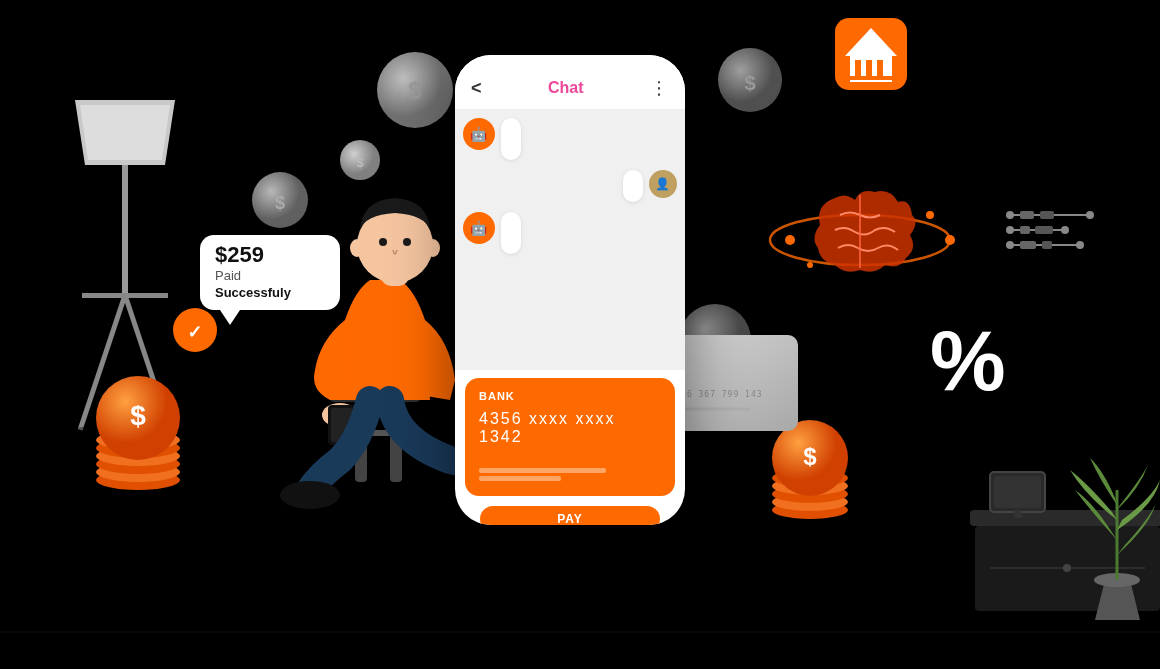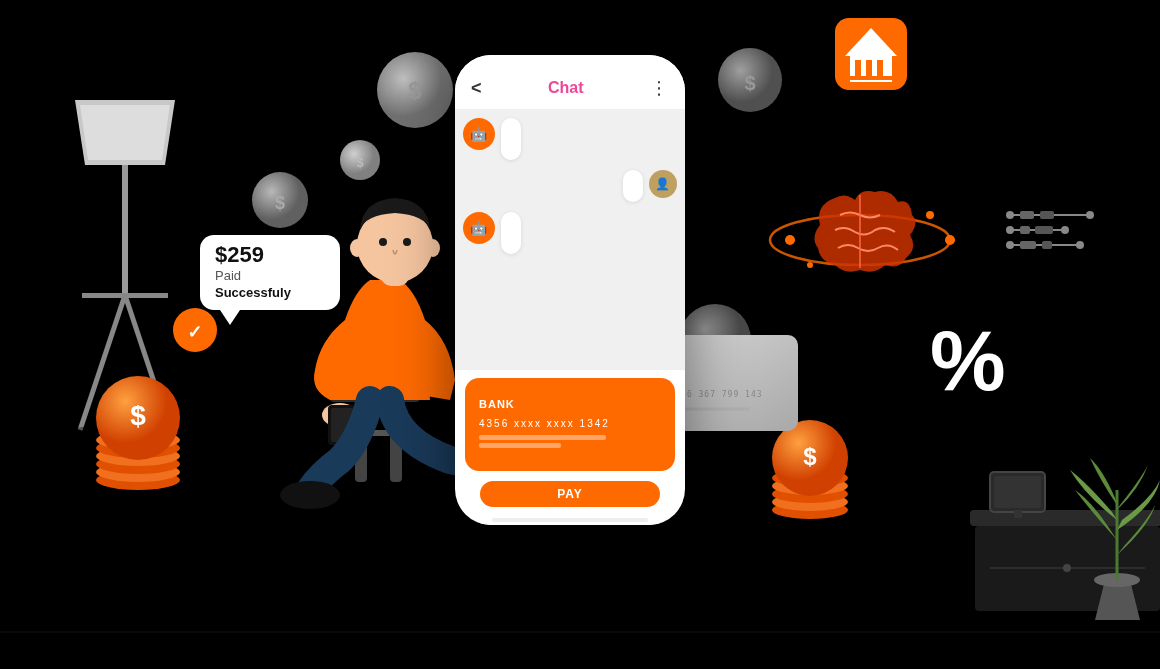--- a/index.html
+++ b/index.html
@@ -115,33 +115,33 @@
     .bubble-line:last-child { margin-bottom: 0; }
     .bubble-line.short { width: 60%; }
     .bubble-line.medium { width: 80%; }
     .bubble-line.full { width: 100%; }
 
     
     .payment-card {
       margin: 8px 10px;
       background: #ff6a00;
       border-radius: 14px;
-      padding: 20px 14px;
+      padding: 12px 14px;
       color: #fff;
     }
     .card-bank {
       font-size: 11px;
       font-weight: bold;
       letter-spacing: 1px;
       margin-bottom: 8px;
     }
     .card-number {
-      font-size: 10px;
+      font-size: 16px;
       letter-spacing: 2px;
-      margin-bottom: 6px;
+      margin-bottom: 22px;
     }
     .card-holder-line {
       height: 5px;
       background: rgba(255,255,255,0.4);
       border-radius: 2px;
       width: 70%;
       margin-bottom: 3px;
     }
     .pay-button {
       background: #ff6a00;

